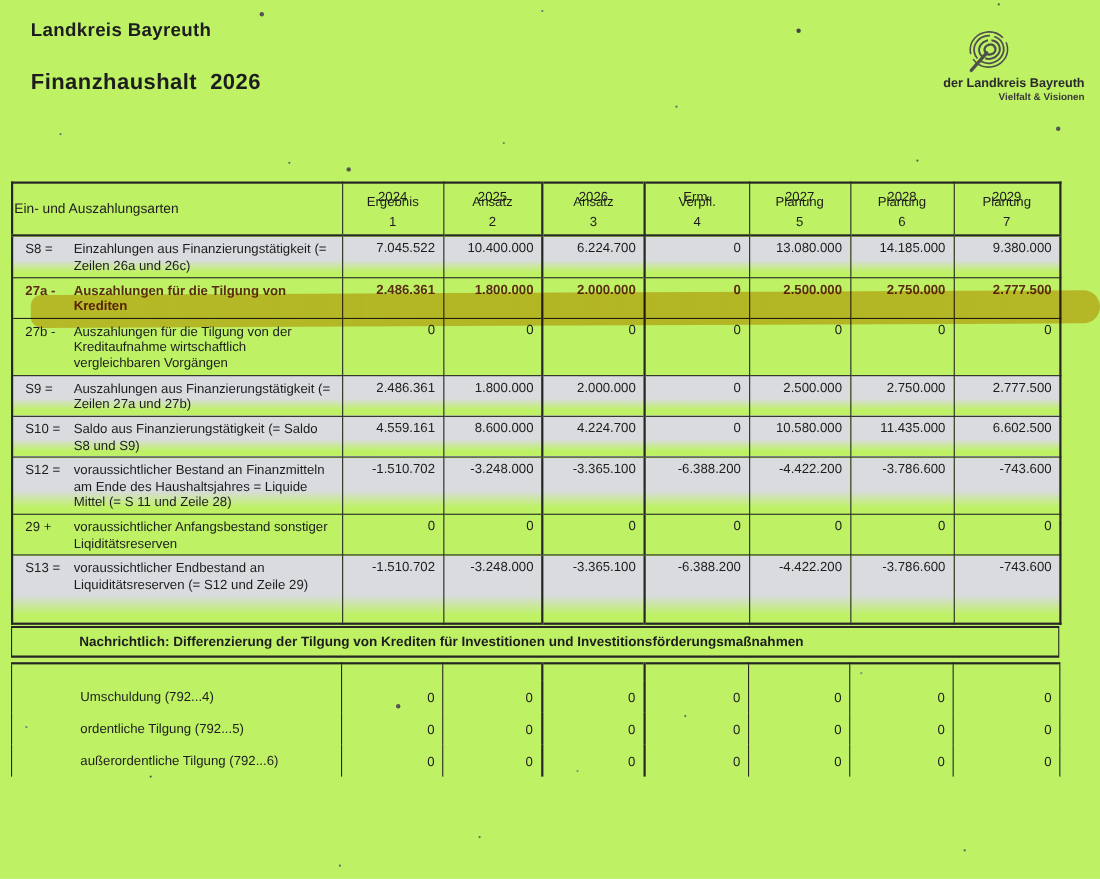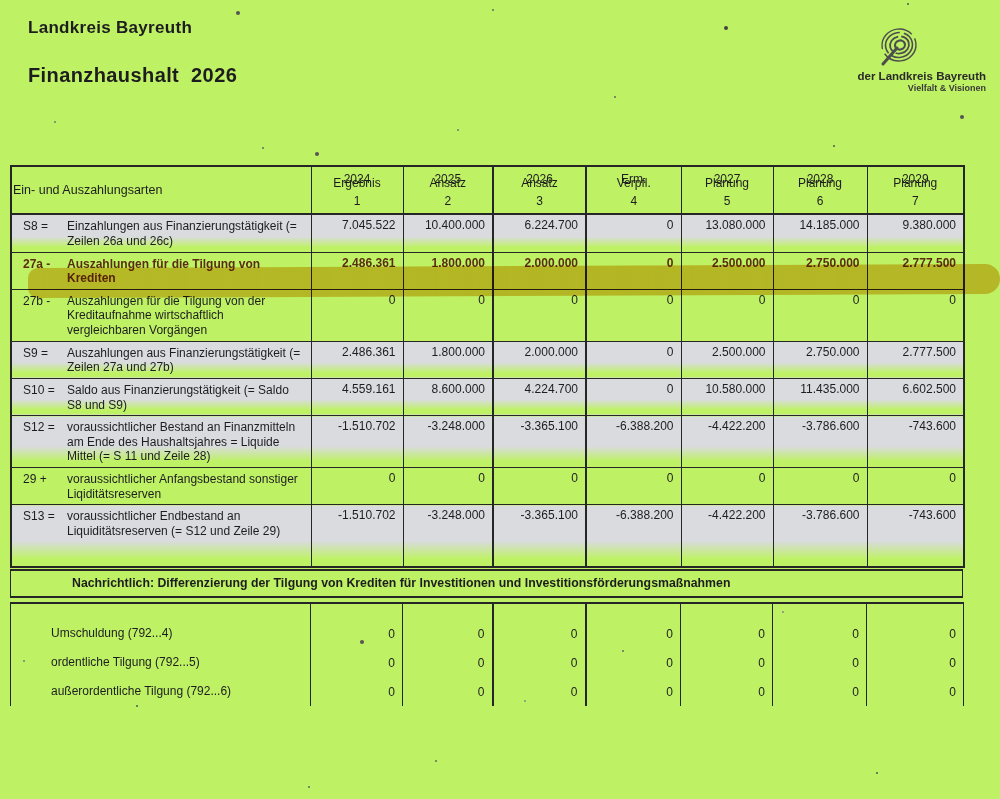--- a/index.html
+++ b/index.html
@@ -56,21 +56,21 @@
 
   
   .banner{width:953px;border-top:2.2px solid var(--line);border-bottom:2.2px solid var(--line);
     border-left:1.4px solid var(--line);border-right:1.4px solid var(--line);
     margin-top:1px;height:29px;display:flex;align-items:center;padding-left:61px;
     font-size:12.3px;font-weight:bold;}
   table.sub{border-top:2.2px solid var(--line);margin-top:4px;}
   table.sub td{border-top:none;border-bottom:none;}
   table.sub tr.pad td{height:16px;}
   table.sub tr.r td{height:29px;vertical-align:middle;}
-  table.sub .lblcell{padding-left:39px;}
+  table.sub .lblcell{padding-left:61px;}
 
   
   .noise{position:absolute;left:0;top:0;width:2px;height:2px;background:transparent;border-radius:50%;
     box-shadow:237px 12px 0 1px #555,492px 9px 0 0 #666,725px 27px 0 1px #444,907px 3px 0 0 #555,
     262px 147px 0 0 #666,316px 153px 0 1px #555,457px 129px 0 0 #777,961px 116px 0 1px #555,
     614px 96px 0 0 #666,833px 145px 0 0 #555,54px 121px 0 0 #777,186px 315px 0 0 #666,
     864px 342px 0 1px #999,42px 506px 0 0 #666,361px 641px 0 1px #555,622px 650px 0 0 #666,
     136px 705px 0 0 #555,435px 760px 0 0 #666,876px 772px 0 0 #555,308px 786px 0 0 #666,
     703px 420px 0 0 #888,963px 475px 0 0 #777,23px 660px 0 0 #777,524px 700px 0 0 #888,
     782px 611px 0 0 #888,918px 216px 0 0 #777;}

